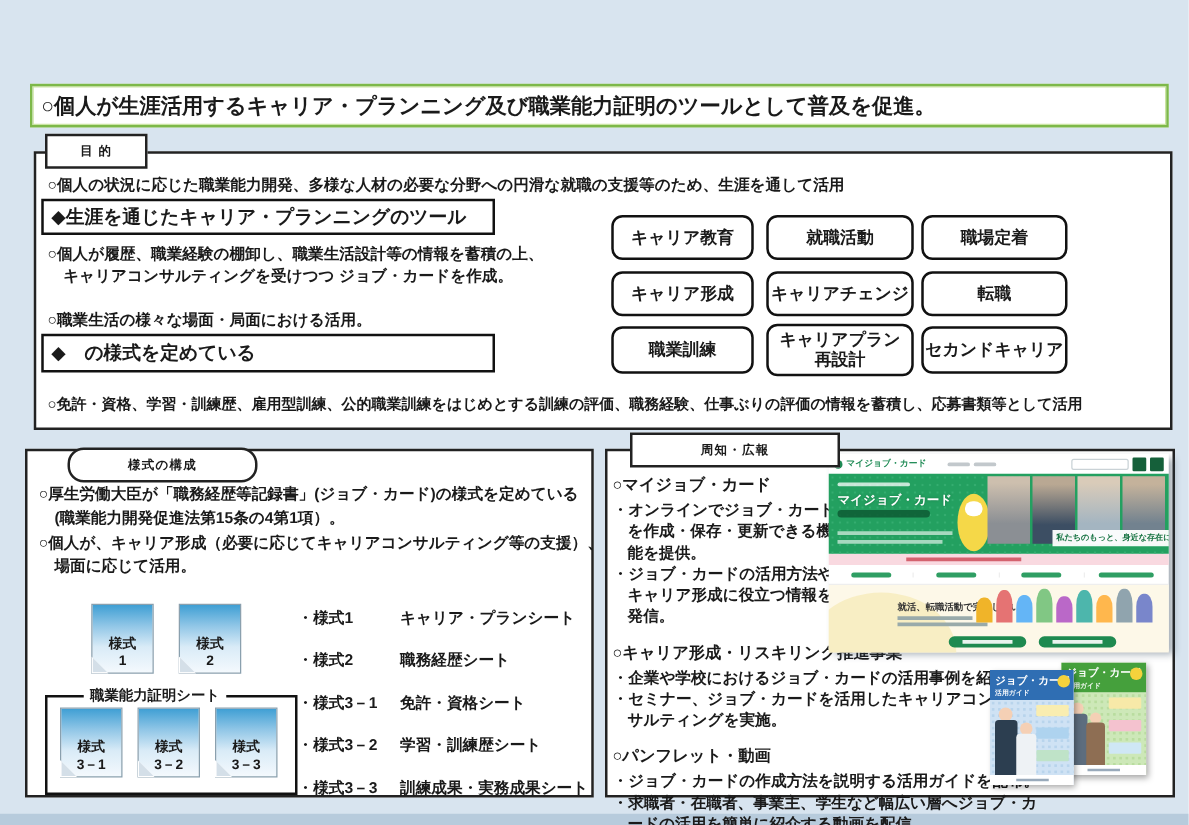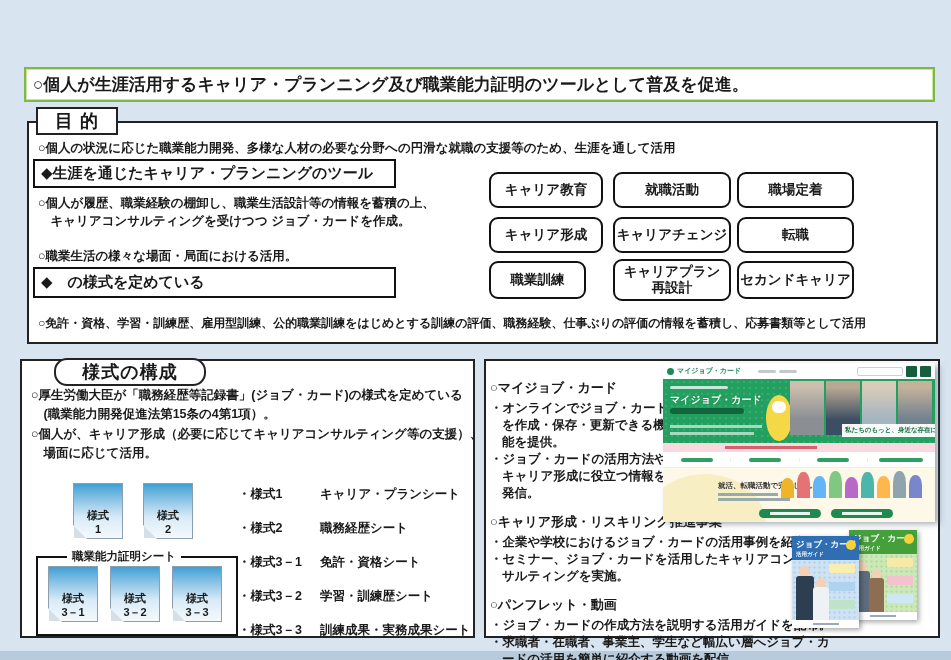--- a/index.html
+++ b/index.html
@@ -11,21 +11,21 @@
   .fig-header{left:5px;top:3px;width:939px;height:37px;background:#fff;border:2px solid #2e74a9;display:flex;box-sizing:border-box;}
   .fig-badge{width:142px;background:#2e74a9;color:#fff;font-size:20px;font-weight:700;display:flex;align-items:center;justify-content:center;}
   .fig-title{flex:1;display:flex;align-items:center;padding-left:16px;font-size:20px;font-weight:700;color:#111;}
   .bottom-strip{left:0;top:651px;width:951px;height:9px;background:#b7cbdc;}
 
   
   .promo{left:24px;top:67px;width:911px;height:35px;background:#fff;border:2px solid #7db849;box-shadow:inset 0 0 0 1px #cbe4a4;box-sizing:border-box;display:flex;align-items:center;padding-left:7px;font-size:17px;font-weight:700;}
 
   
   .panel{background:#fff;border:2px solid #222;box-sizing:border-box;}
-  .tag{background:#fff;border:2px solid #222;box-sizing:border-box;display:flex;align-items:center;justify-content:center;font-size:18px;font-weight:700;z-index:4;letter-spacing:1px;}
+  .tag{background:#fff;border:2px solid #222;box-sizing:border-box;display:flex;align-items:center;justify-content:center;font-size:10px;font-weight:700;z-index:4;letter-spacing:1px;}
   .hbox{border:2px solid #111;background:#fff;box-sizing:border-box;display:flex;align-items:center;padding-left:6px;font-size:15px;font-weight:700;z-index:2;}
   .body-txt{font-size:12.5px;font-weight:600;line-height:1.4;}
   .prewrap{white-space:pre-line;}
   .nowrap{white-space:nowrap;}
 
   
   .scene{border:2px solid #111;border-radius:9px;background:#fff;box-sizing:border-box;display:flex;align-items:center;justify-content:center;text-align:center;font-size:13.5px;font-weight:700;line-height:1.15;white-space:pre-line;z-index:2;}
 
   
   .doc{width:50px;height:56px;background:linear-gradient(180deg,#3f9fd4 0%,#8ec5e6 30%,#d9ebf7 62%,#f4f9fd 100%);border:1px solid #8aa0ae;box-sizing:border-box;text-align:center;font-size:11px;font-weight:700;line-height:1.25;padding-top:25px;z-index:2;}
@@ -114,21 +114,21 @@
   <div class="abs body-txt nowrap" style="left:38px;top:248px;z-index:2;">○職業生活の様々な場面・局面における活用。</div>
   <div class="abs hbox" style="left:33px;top:267px;width:363px;height:31px;">◆　の様式を定めている</div>
   <div class="abs nowrap" style="left:38px;top:315px;font-size:12px;font-weight:600;z-index:2;">○免許・資格、学習・訓練歴、雇用型訓練、公的職業訓練をはじめとする訓練の評価、職務経験、仕事ぶりの評価の情報を蓄積し、応募書類等として活用</div>
 
   <div class="abs scene" style="left:489px;top:172px;width:114px;height:36px;">キャリア教育</div>
   <div class="abs scene" style="left:613px;top:172px;width:118px;height:36px;">就職活動</div>
   <div class="abs scene" style="left:737px;top:172px;width:117px;height:36px;">職場定着</div>
   <div class="abs scene" style="left:489px;top:217px;width:114px;height:36px;">キャリア形成</div>
   <div class="abs scene" style="left:613px;top:217px;width:118px;height:36px;">キャリアチェンジ</div>
   <div class="abs scene" style="left:737px;top:217px;width:117px;height:36px;">転職</div>
-  <div class="abs scene" style="left:489px;top:261px;width:97px;height:38px;">職業訓練</div>
+  <div class="abs scene" style="left:489px;top:261px;width:114px;height:38px;">職業訓練</div>
   <div class="abs scene" style="left:613px;top:259px;width:118px;height:42px;">キャリアプラン
 再設計</div>
   <div class="abs scene" style="left:737px;top:261px;width:117px;height:38px;">セカンドキャリア</div>
 
   <div class="abs panel" style="left:20px;top:359px;width:455px;height:279px;"></div>
   <div class="abs tag" style="left:54px;top:358px;width:152px;height:28px;border-radius:13px;">様式の構成</div>
   <div class="abs" style="left:31px;top:386px;z-index:2;font-size:12.5px;font-weight:600;line-height:1.55;">
     <div class="nowrap">○厚生労働大臣が「職務経歴等記録書」(ジョブ・カード)の様式を定めている</div>
     <div class="nowrap">　(職業能力開発促進法第15条の4第1項）。</div>
     <div class="nowrap">○個人が、キャリア形成（必要に応じてキャリアコンサルティング等の支援）、</div>
@@ -186,20 +186,21 @@
       <span class="form-no">・様式3－2</span>
       <span class="form-nm">学習・訓練歴シート</span>
     </div>
     <div class="form-row">
       <span class="form-no">・様式3－3</span>
       <span class="form-nm">訓練成果・実務成果シート</span>
     </div>
   </div>
 
   <div class="abs panel" style="left:484px;top:359px;width:456px;height:279px;"></div>
+  <div class="abs tag" style="left:504px;top:346px;width:168px;height:28px;">周知・広報</div>
 
   <div class="abs" style="left:490px;top:379px;width:336px;z-index:1;">
     <div class="pub-sec">
       <div class="pub-h">○マイジョブ・カード</div>
       <div class="pub-b" style="width:172px;">・オンラインでジョブ・カードを作成・保存・更新できる機能を提供。</div>
       <div class="pub-b" style="width:172px;">・ジョブ・カードの活用方法やキャリア形成に役立つ情報を発信。</div>
     </div>
     <div class="pub-sec">
       <div class="pub-h">○キャリア形成・リスキリング推進事業</div>
       <div class="pub-b" style="width:318px;">・企業や学校におけるジョブ・カードの活用事例を紹介。</div>

